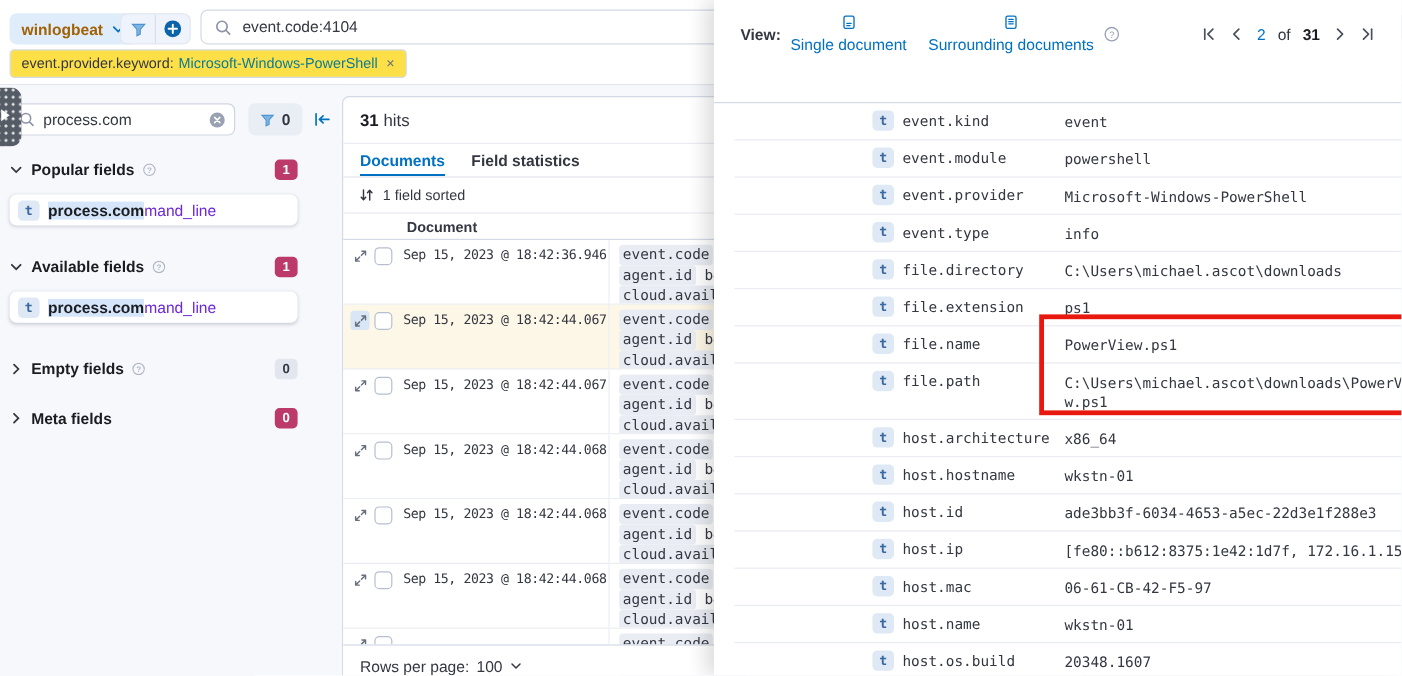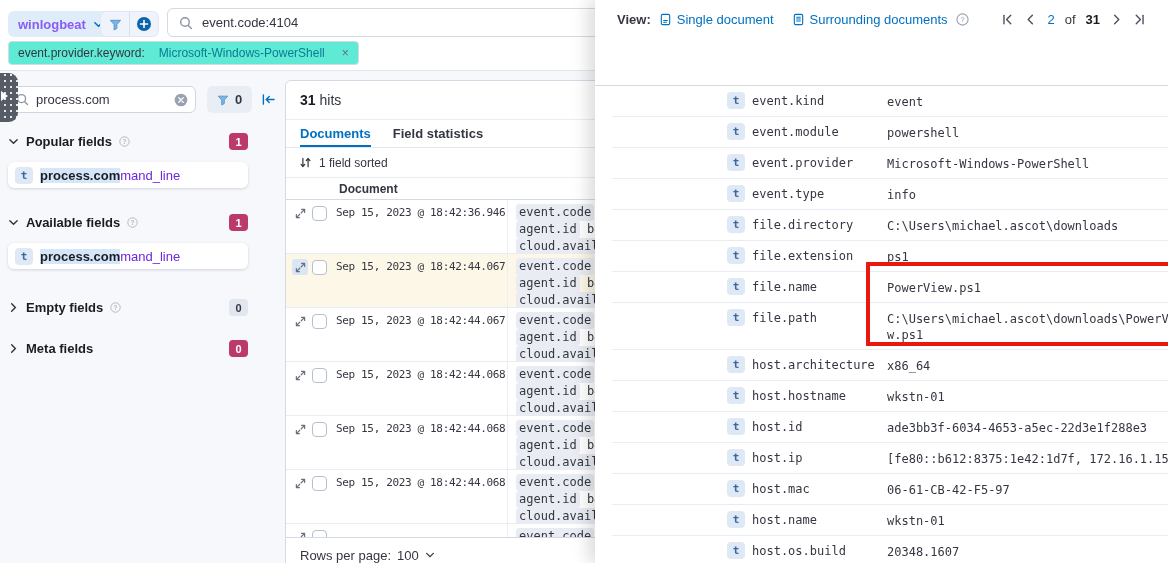--- a/index.html
+++ b/index.html
@@ -5,33 +5,33 @@
   * { margin:0; padding:0; box-sizing:border-box; }
   html,body { background:#fff; }
   .page { position:relative; width:1168px; height:563px; overflow:hidden;
           font-family:"Liberation Sans",sans-serif; color:#343741; background:#f7f8fc; }
   svg { display:block; }
 
   
   .topbar { position:absolute; left:0; top:0; width:100%; height:71px; background:#fff;
             border-bottom:1px solid #e3e6ee; z-index:1; }
   .pattern-btn { position:absolute; left:8px; top:11px; height:26px; padding:0 10px;
-                 background:#dfecf9; border-radius:6px; color:#8b5cf6; font-weight:bold;
+                 background:#dfecf9; border-radius:6px; color:#a16207; font-weight:bold;
                  font-size:13px; display:flex; align-items:center; gap:7px; cursor:pointer; }
   .btn-group { position:absolute; left:100px; top:11px; width:59px; height:26px;
                background:#eff3fb; border:1px solid #e2e7f2; border-radius:6px;
                display:flex; align-items:center; }
   .btn-group .half { flex:1; display:flex; align-items:center; justify-content:center; height:100%; cursor:pointer; }
   .btn-group .divider { width:1px; height:100%; background:#d9dfeb; }
   .search-bar { position:absolute; left:167px; top:8px; right:0; height:29px; background:#fff;
                 border:1px solid #d3dae6; border-radius:6px; display:flex; align-items:center;
                 padding:0 11px; gap:9px; font-size:13px; color:#343741; }
-  .filter-chip { position:absolute; left:8px; top:41px; height:24px; background:#5eead4;
+  .filter-chip { position:absolute; left:8px; top:41px; height:24px; background:#fde047;
                  border:1px solid #d3dae6; border-radius:4px; display:flex; align-items:center;
-                 padding:0 9px; gap:14px; font-size:12px; cursor:pointer; }
+                 padding:0 9px; gap:4px; font-size:12px; cursor:pointer; }
   .filter-chip .chip-value { color:#0c7b93; }
   .filter-chip .chip-x { color:#69707d; margin-left:3px; font-size:12px; }
 
   
   .drag-handle { position:absolute; left:0; top:73px; width:18px; height:49px; z-index:2;
                  background:#565c66; border-radius:0 9px 9px 0;
                  background-image:radial-gradient(rgba(255,255,255,.85) 1px, transparent 1.4px);
                  background-size:6px 6px; background-position:8px 5px; cursor:pointer; }
   .drag-handle .tri { position:absolute; left:1px; top:18px; width:0; height:0;
                       border-top:5px solid transparent; border-bottom:5px solid transparent;
@@ -107,21 +107,21 @@
                border-top:1px solid #d3dae6; display:flex; align-items:center; padding:0 14px;
                font-size:13px; gap:5px; z-index:2; }
   .rpp { display:flex; align-items:center; gap:6px; cursor:pointer; }
 
   
   .flyout { position:absolute; left:595px; top:0; width:573px; height:563px; background:#fff;
             z-index:5; box-shadow:-7px 0 16px rgba(0,0,0,.14); }
   .fly-title { padding:17px 0 0 22px; font-size:17px; font-weight:bold; color:#1a1c21; }
   .fly-viewrow { margin:12px 22px 0 22px; display:flex; align-items:center; gap:8px; font-size:13px; }
   .fly-viewrow .lbl { font-weight:bold; }
-  .viewlink { color:#0071c2; display:flex; align-items:center; gap:5px; cursor:pointer; }
+  .viewlink { color:#0071c2; display:flex; align-items:center; gap:5px; cursor:pointer;flex-direction:column; }
   .viewlink + .viewlink { margin-left:10px; }
   .pager { margin-left:auto; display:flex; align-items:center; gap:10px; font-size:13px; color:#343741; }
   .pager .pg-btn { cursor:pointer; display:flex; }
   .pager .cur { color:#0071c2; }
   .pager b { color:#1a1c21; }
   .fly-table { position:absolute; left:0; right:0; top:85px; bottom:0; border-top:1px solid #d3dae6; overflow:hidden; }
   .frow { display:flex; align-items:flex-start; min-height:30px; border-bottom:1px solid #e9ecf2; margin-left:17px; }
   .f-spacer { width:115px; flex:0 0 auto; }
   .frow .t-badge { margin-top:6px; }
   .f-name { width:135px; flex:0 0 auto; margin:8px 0 0 7px; font-family:"DejaVu Sans Mono",monospace; font-size:12px; }

